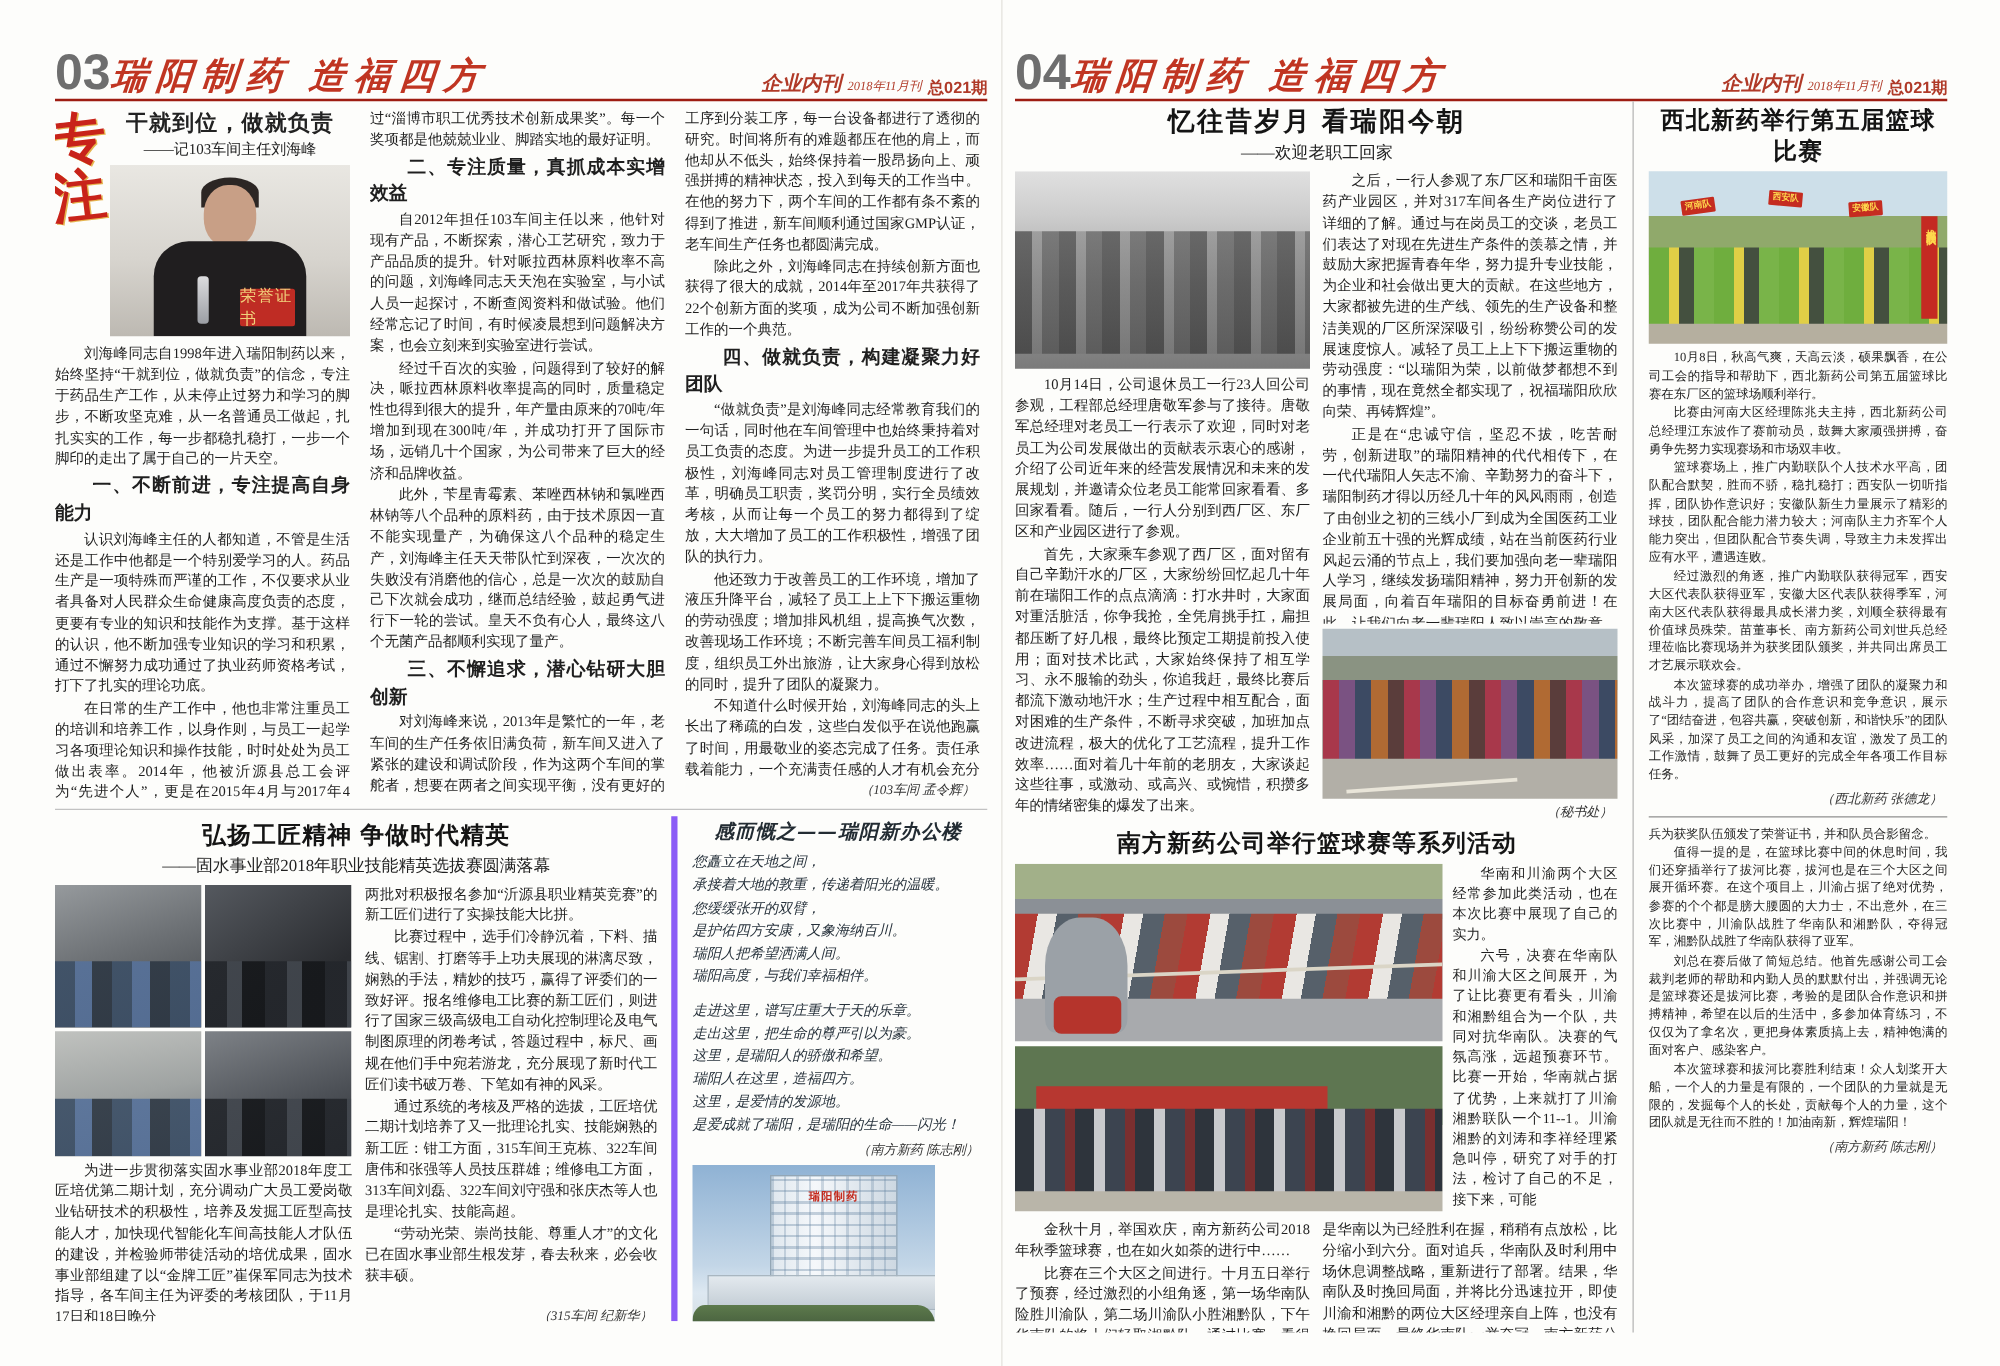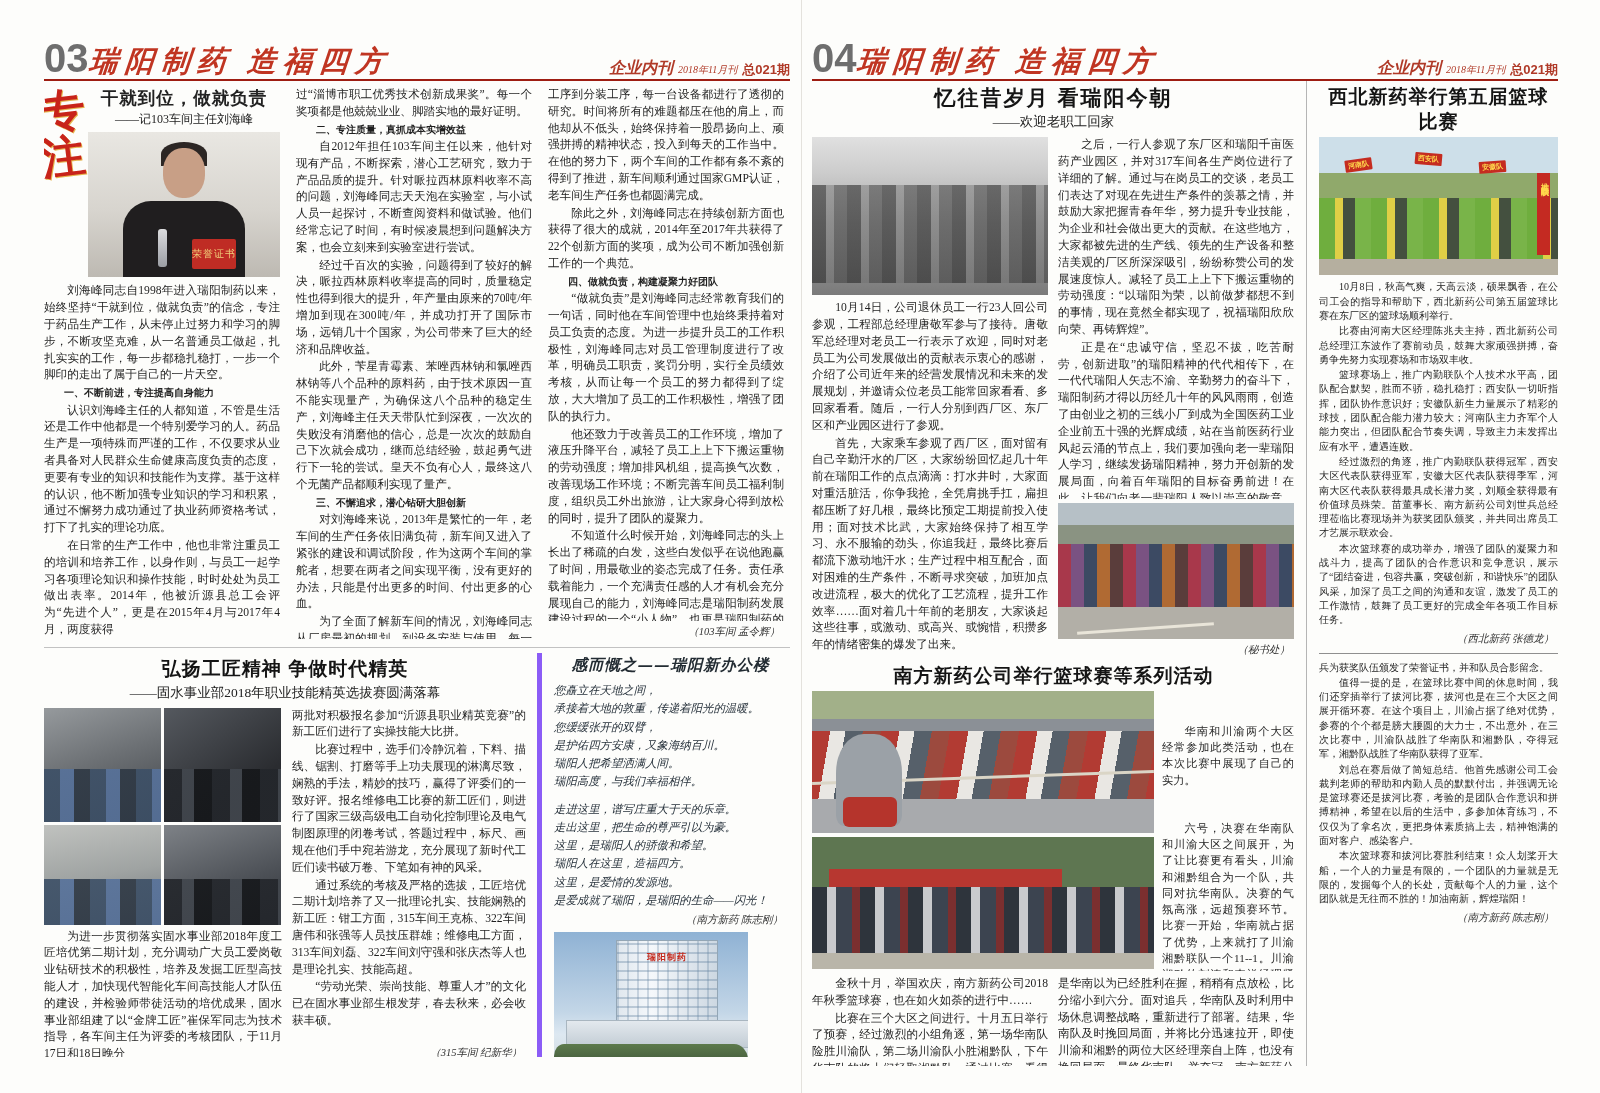--- a/index.html
+++ b/index.html
@@ -16,21 +16,21 @@
   .mast .brand{font:700 italic 29px/1 "Liberation Serif",serif;color:#c03522;letter-spacing:7px;transform:skewX(-5deg);white-space:nowrap;}
   .mast .right{margin-left:auto;display:flex;align-items:flex-end;gap:5px;color:#b03a28;white-space:nowrap;}
   .mast .journal{font:700 italic 16px/1 "Liberation Serif",serif;}
   .mast .date{font:italic 10px/1.2 "Liberation Serif",serif;}
   .mast .num{font:700 13px/1 "Liberation Sans",sans-serif;}
 
   
   .p{margin:0 0 1px;font-size:11.6px;line-height:1.45;text-align:justify;color:#1f1f1f;}
   .ind{text-indent:2em;}
   .cont{text-indent:0;}
-  .head{font-weight:700;font-family:"Liberation Sans","DejaVu Sans",sans-serif;font-size:10px;text-indent:2em;margin:2px 0;}
+  .head{font-weight:700;font-family:"Liberation Sans","DejaVu Sans",sans-serif;font-size:15px;text-indent:2em;margin:2px 0;}
   .byline{font-size:10.5px;font-style:italic;text-align:right;color:#333;margin-top:4px;padding-right:4px;white-space:nowrap;}
   .t-main{font:700 21px/1.25 "Liberation Sans","DejaVu Sans",sans-serif;text-align:center;letter-spacing:2px;color:#141414;margin:4px 0 0;}
   .t-sub{font-size:13.5px;text-align:center;margin:2px 0 6px;color:#222;}
   .t-sec{font:700 19px/1.3 "Liberation Sans","DejaVu Sans",sans-serif;text-align:center;letter-spacing:1px;margin:4px 0 2px;color:#141414;}
 
   .flow{flex:1 1 auto;overflow:hidden;}
   .col{display:flex;flex-direction:column;}
 
   
   .a1{display:flex;gap:16px;padding-top:6px;height:552px;overflow:hidden;}
@@ -43,21 +43,21 @@
   .c1head .t2{font-size:12px;text-align:center;margin:1px 0 4px;}
 
   
   .ph{position:relative;overflow:hidden;background:#c8c8c8;}
   .ph-liu{width:192px;height:146px;margin:0 0 6px 44px;background:linear-gradient(180deg,#e9e7e2 0%,#d7d4ce 55%,#bdb9b2 100%);}
   .liu-hair{position:absolute;left:50%;top:10px;transform:translateX(-50%);width:46px;height:24px;border-radius:50% 50% 0 0;background:#2c2624;}
   .liu-head{position:absolute;left:50%;top:16px;transform:translateX(-50%);width:42px;height:50px;border-radius:46%;background:#c89f86;}
   .liu-body{position:absolute;left:50%;bottom:0;transform:translateX(-50%);width:122px;height:76px;border-radius:28px 28px 0 0;background:#201e1f;}
   .liu-trophy{position:absolute;left:70px;bottom:10px;width:9px;height:38px;border-radius:3px;background:linear-gradient(180deg,#dcdcde,#9b9ea4);}
   .liu-cert{position:absolute;right:44px;bottom:8px;width:44px;height:30px;background:#bf2c24;border-radius:2px;display:flex;align-items:center;justify-content:center;}
-  .liu-cert span{color:#f0cf7a;font-size:10px;letter-spacing:1px;}
+  .liu-cert span{color:#f0cf7a;font-size:13px;letter-spacing:1px;}
 
   
   .p3b{display:flex;margin-top:8px;border-top:1px solid #c2c2c2;padding-top:5px;height:404px;overflow:hidden;}
   .a2{width:482px;padding-right:11px;}
   .a2row{display:flex;gap:10px;height:352px;overflow:hidden;}
   .a2left{width:238px;}
   .a2col{width:234px;height:352px;}
   .wgrid{display:grid;grid-template-columns:117px 117px;gap:3px;margin-bottom:4px;}
   .wp{position:relative;overflow:hidden;}
   .wp1{height:114px;background:linear-gradient(160deg,#969a9d 0%,#6d7175 45%,#3e4247 100%);}
@@ -90,21 +90,21 @@
   .ph-bw{width:236px;height:158px;margin-bottom:5px;background:linear-gradient(180deg,#e0e0e0 0%,#cdcdcd 22%,#a5a5a5 55%,#7a7a7a 100%);}
   .bw-rows{position:absolute;bottom:8%;left:0;width:100%;height:62%;background:repeating-linear-gradient(90deg,rgba(38,38,38,.58) 0 14px,rgba(108,108,108,.42) 14px 22px,rgba(62,62,62,.55) 22px 35px);}
   .ph-ret{width:236px;height:146px;margin-top:4px;background:linear-gradient(180deg,#b6c0c6 0%,#b6c0c6 16%,#8a9382 16% 36%,#b2afa7 36% 100%);}
   .ret-people{position:absolute;top:30%;left:0;width:100%;height:46%;background:repeating-linear-gradient(90deg,#a8384b 0 13px,#7a5282 13px 26px,#3c4a63 26px 39px,#b06a33 39px 52px,#5a3d3b 52px 65px);}
   .ret-line{position:absolute;bottom:9px;left:8%;width:58%;height:3px;background:#e9e5d9;transform:rotate(-4deg);}
 
   .b3{margin-top:7px;}
   .b3row{display:flex;gap:8px;height:280px;overflow:hidden;margin-top:2px;}
   .b3ph{width:342px;}
   .b3side{width:132px;height:280px;overflow:hidden;}
-  .b3side .p{font-size:11.2px;margin-top:32px;}
+  .b3side .p{font-size:11.2px;}
   .ph-tug{width:342px;height:142px;background:linear-gradient(180deg,#a2b089 0 20%,#8b9096 20% 31%,#a8aaad 31% 100%);}
   .tug-people{position:absolute;top:28%;left:0;width:100%;height:48%;background:repeating-linear-gradient(100deg,#b23b33 0 18px,#e9e7e3 18px 33px,#56606a 33px 50px,#9c4a3e 50px 68px);}
   .tug-rope{position:absolute;top:60%;left:0;width:100%;height:3px;background:#dad5c6;transform:rotate(-2deg);}
   .tug-fg{position:absolute;left:7%;bottom:5%;width:66px;height:92px;border-radius:42% 42% 12% 12%;background:#9ba1a7;}
   .tug-fg2{position:absolute;left:9%;bottom:4%;width:54px;height:30px;background:#b5342c;border-radius:6px;}
   .ph-grp{width:342px;height:132px;margin-top:4px;background:linear-gradient(180deg,#5e7651 0 38%,#6e8460 38% 48%,#b9b5a9 48% 100%);}
   .grp-ban{position:absolute;top:24%;left:5%;width:68%;height:15%;background:#b73730;}
   .grp-people{position:absolute;top:38%;left:0;width:100%;height:50%;background:repeating-linear-gradient(90deg,#2e343c 0 15px,#c9cacd 15px 24px,#3c4450 24px 40px,#7b2f2f 40px 48px);}
   .b3bot{display:flex;gap:10px;margin-top:5px;height:106px;overflow:hidden;}
   .b3bot .bb{width:236px;}

